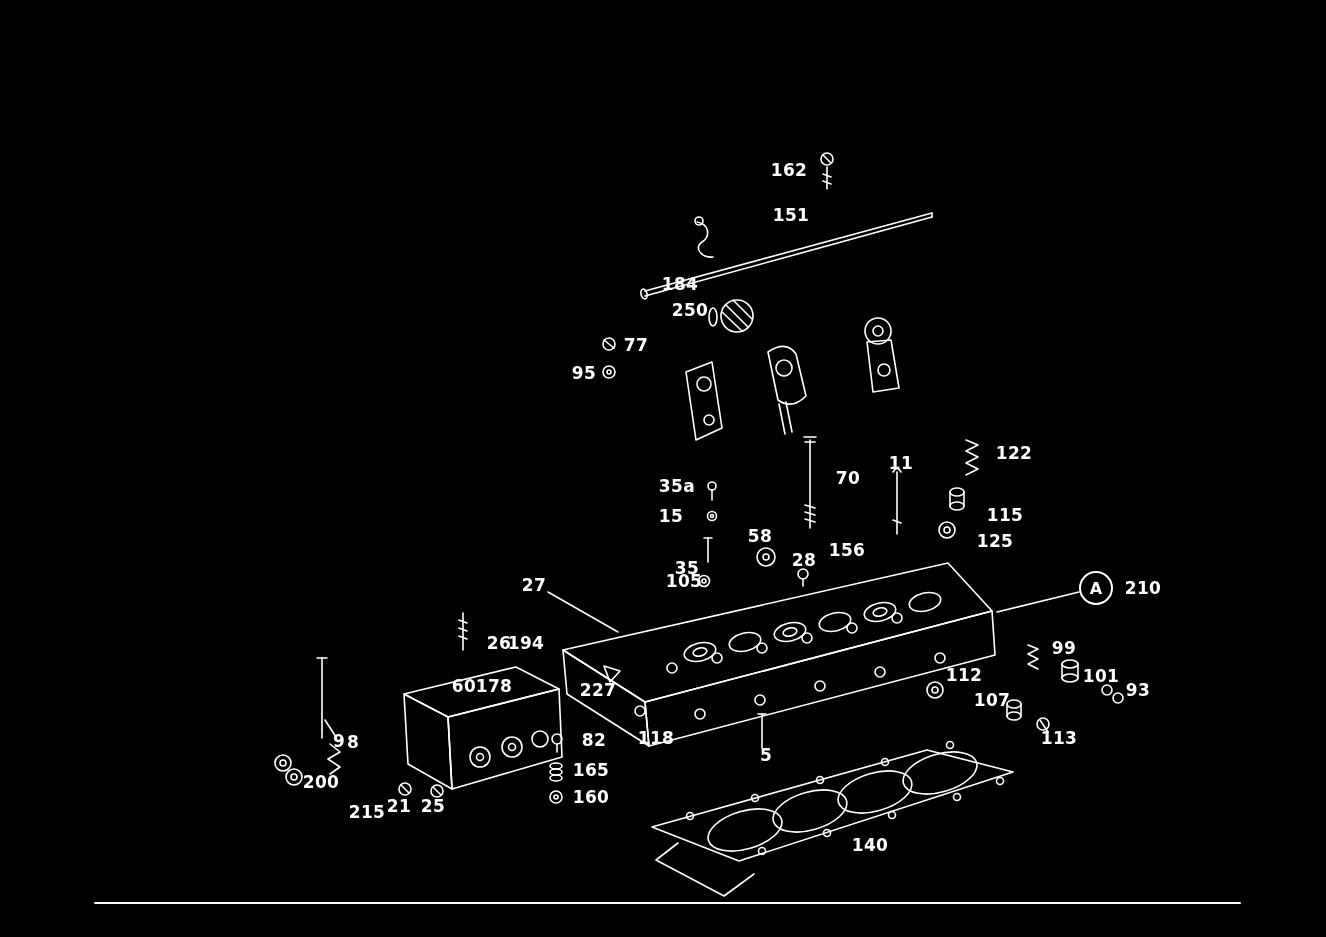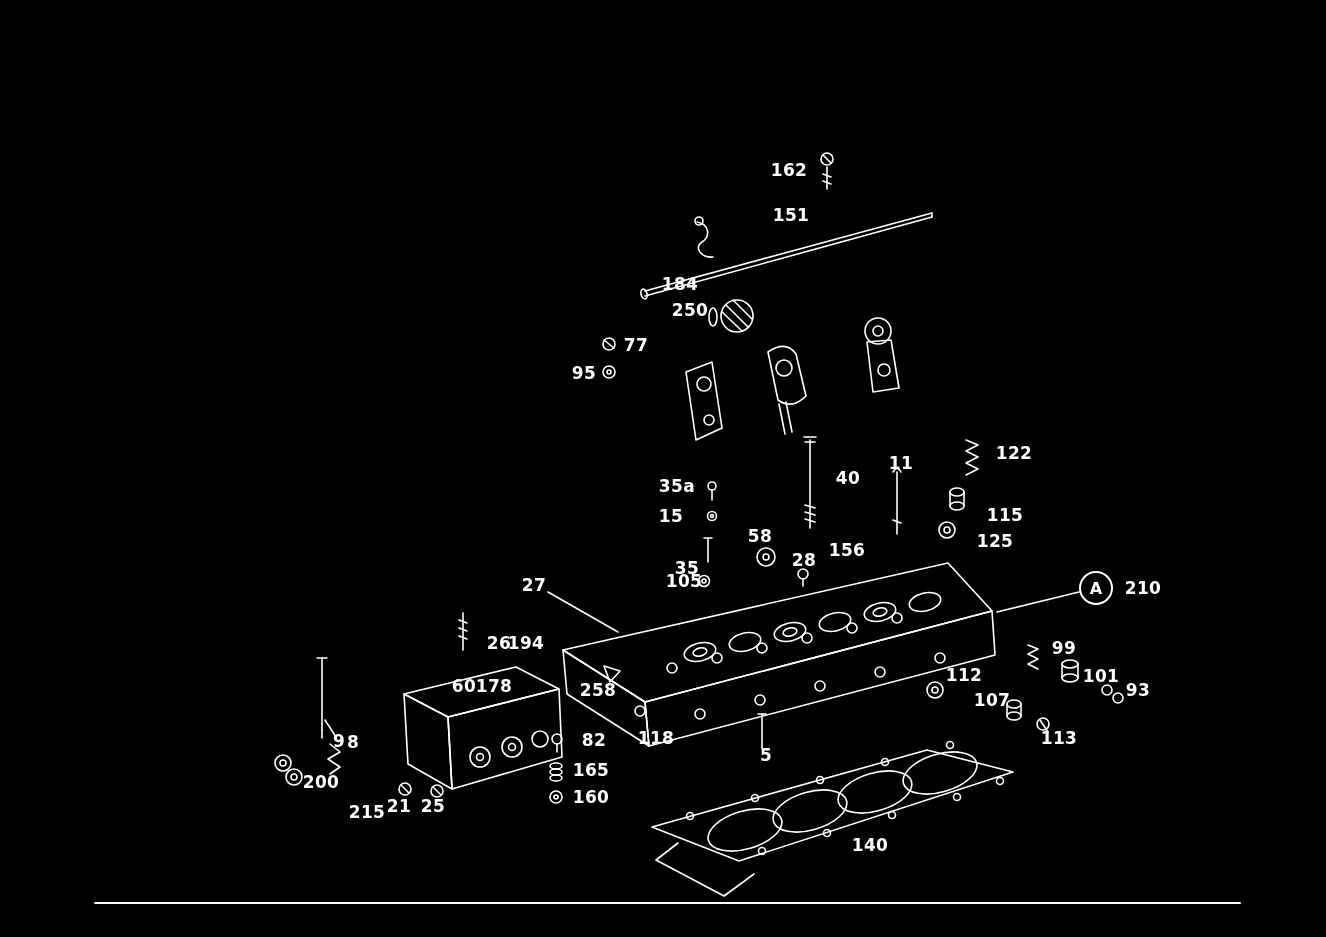--- a/index.html
+++ b/index.html
@@ -221,32 +221,32 @@
       <span class="callout" style="left: 690px; top: 310px;">250</span>
       <span class="callout" style="left: 612px; top: 345px; margin-left: 24px;">77</span>
       <span class="callout" style="left: 584px; top: 373px;">95</span>
       <span class="callout" style="left: 677px; top: 486px;">35a</span>
       <span class="callout" style="left: 671px; top: 516px;">15</span>
       <span class="callout" style="left: 687px; top: 548px; margin-top: 20px;">35</span>
       <span class="callout" style="left: 684px; top: 581px;">105</span>
       <span class="callout" style="left: 760px; top: 536px;">58</span>
       <span class="callout" style="left: 804px; top: 560px;">28</span>
       <span class="callout" style="left: 847px; top: 550px;">156</span>
-      <span class="callout" style="left: 848px; top: 478px;">40</span>
+      <span class="callout" style="left: 848px; top: 478px;">70</span>
       <span class="callout" style="left: 901px; top: 463px;">11</span>
       <span class="callout" style="left: 1014px; top: 453px;">122</span>
       <span class="callout" style="left: 1005px; top: 515px;">115</span>
       <span class="callout" style="left: 995px; top: 541px;">125</span>
       <span class="callout" style="left: 1143px; top: 588px;">210</span>
       <span class="callout" style="left: 534px; top: 585px;">27</span>
       <span class="callout" style="left: 499px; top: 643px;">26</span>
       <span class="callout" style="left: 526px; top: 643px;">194</span>
       <span class="callout" style="left: 464px; top: 686px;">60</span>
       <span class="callout" style="left: 494px; top: 686px;">178</span>
-      <span class="callout" style="left: 598px; top: 690px;">258</span>
+      <span class="callout" style="left: 598px; top: 690px;">227</span>
       <span class="callout" style="left: 656px; top: 710px; margin-top: 28px;">118</span>
       <span class="callout" style="left: 339px; top: 741px;">9</span>
       <span class="callout" style="left: 353px; top: 742px;">8</span>
       <span class="callout" style="left: 367px; top: 768px; margin-top: 44px;">215</span>
       <span class="callout" style="left: 321px; top: 782px;">200</span>
       <span class="callout" style="left: 399px; top: 806px;">21</span>
       <span class="callout" style="left: 433px; top: 806px;">25</span>
       <span class="callout" style="left: 594px; top: 740px;">82</span>
       <span class="callout" style="left: 591px; top: 770px;">165</span>
       <span class="callout" style="left: 591px; top: 797px;">160</span>

